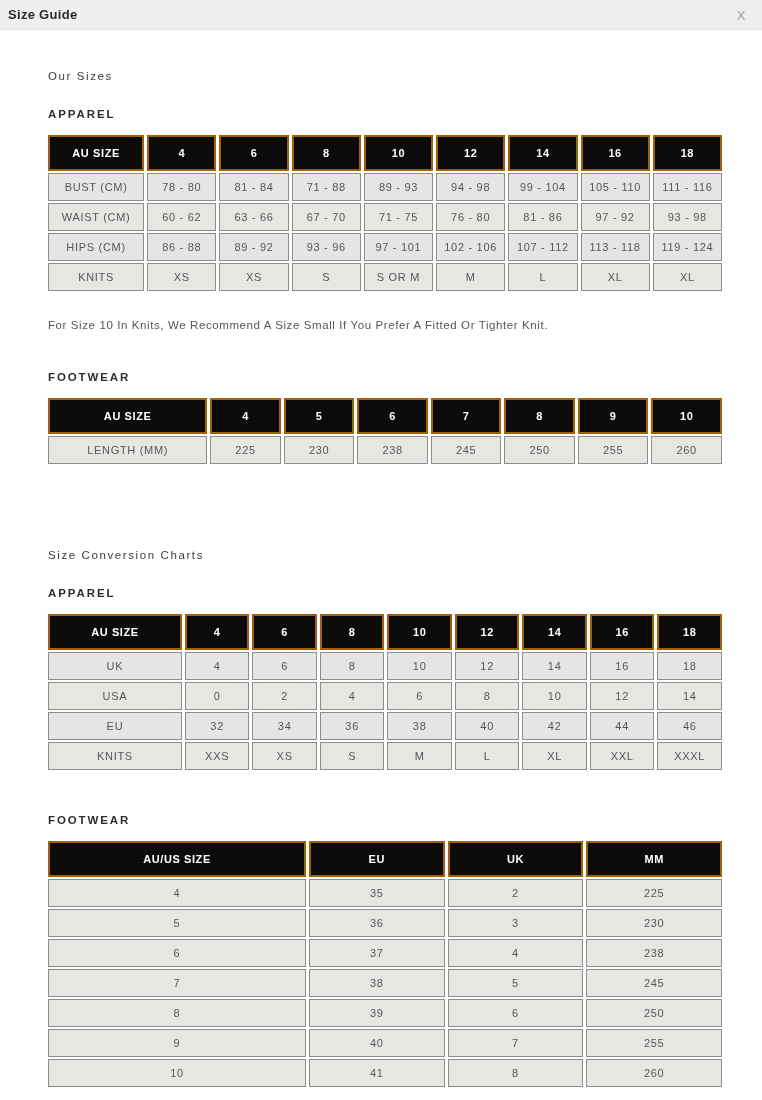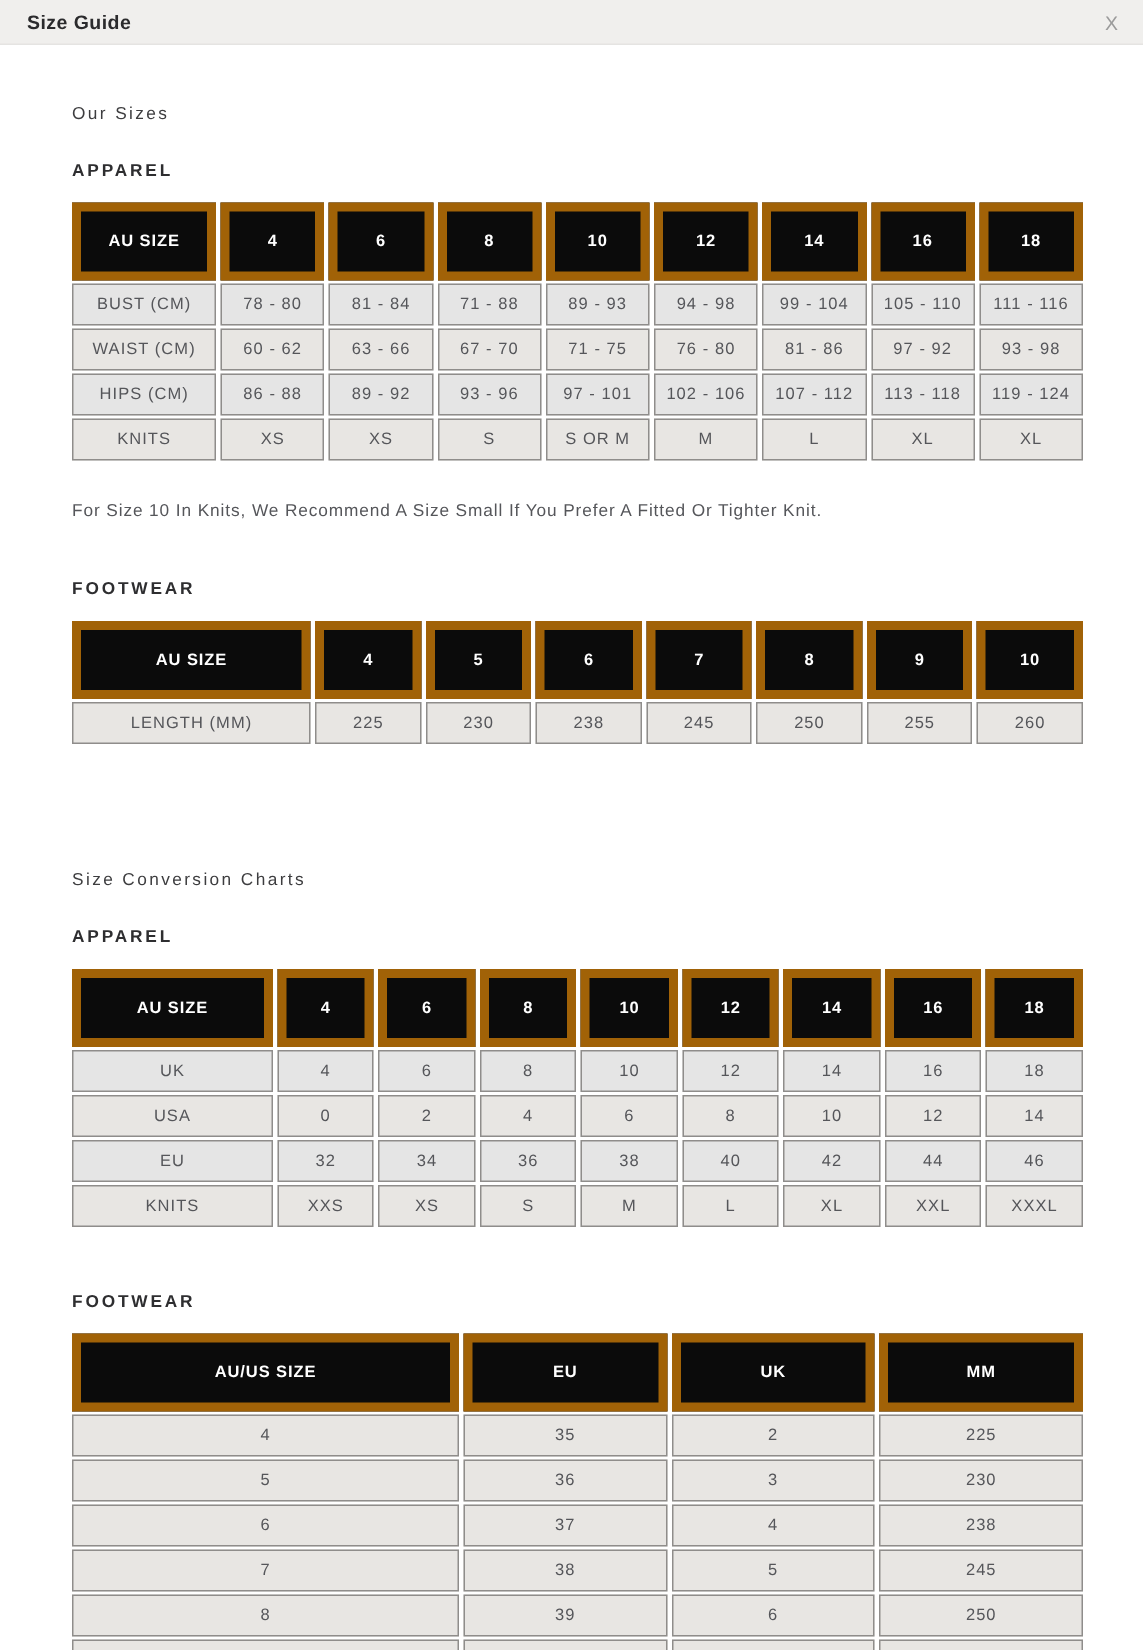--- a/index.html
+++ b/index.html
@@ -10,21 +10,21 @@
     color: #3c3c3e;
     overflow: hidden;
   }
   .topbar {
     position: relative;
     height: 30px;
     background: #f0efed;
     border-bottom: 1px solid #e5e4e2;
     display: flex;
     align-items: center;
-    padding: 0 18px;
+    padding: 0 8px;
   }
   .topbar-title {
     font-size: 13px;
     font-weight: bold;
     color: #2b2b2d;
     letter-spacing: 0.3px;
   }
   .close-btn {
     position: absolute;
     right: 10px;
@@ -72,23 +72,23 @@
     width: calc(100% + 6px);
     margin-left: -3px;
     table-layout: fixed;
   }
   table.size-table th {
     background: #0b0b0b;
     color: #ffffff;
     font-weight: bold;
     font-size: 11px;
     letter-spacing: 0.6px;
-    height: 52px;
+    height: 36px;
     text-align: center;
-    border: 6px solid #a16207;
+    border: 2px solid #a16207;
   }
   table.size-table td {
     border: 1px solid #8f8d8b;
     height: 28px;
     text-align: center;
     vertical-align: middle;
     font-size: 11px;
     color: #55565a;
     letter-spacing: 0.7px;
   }

